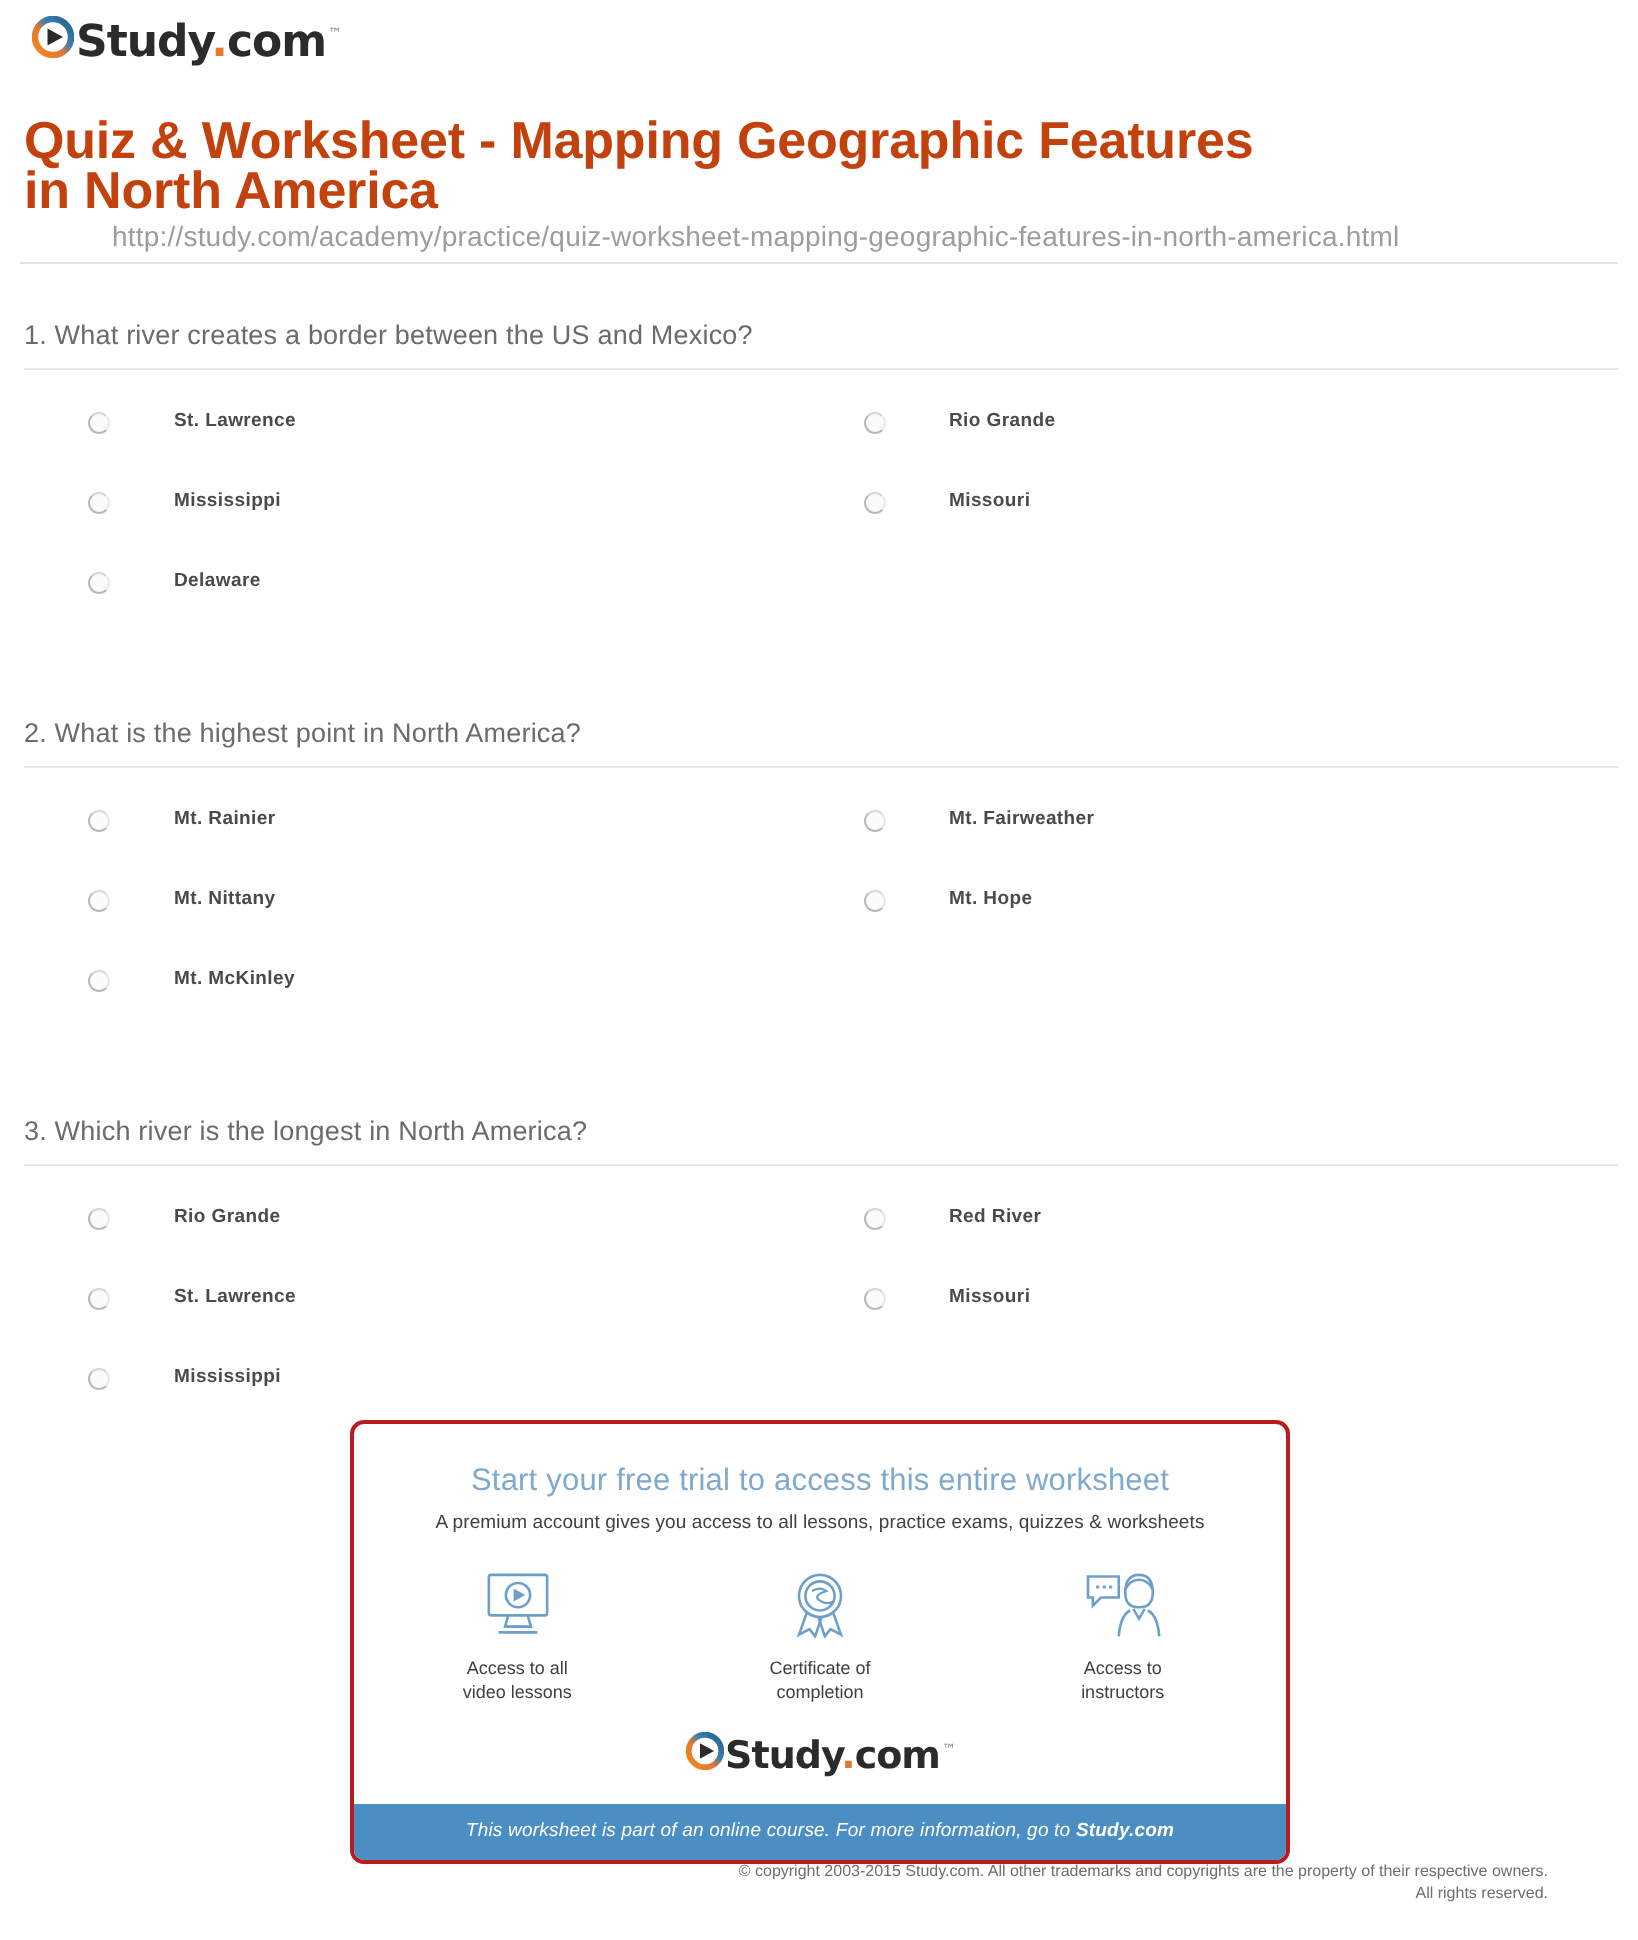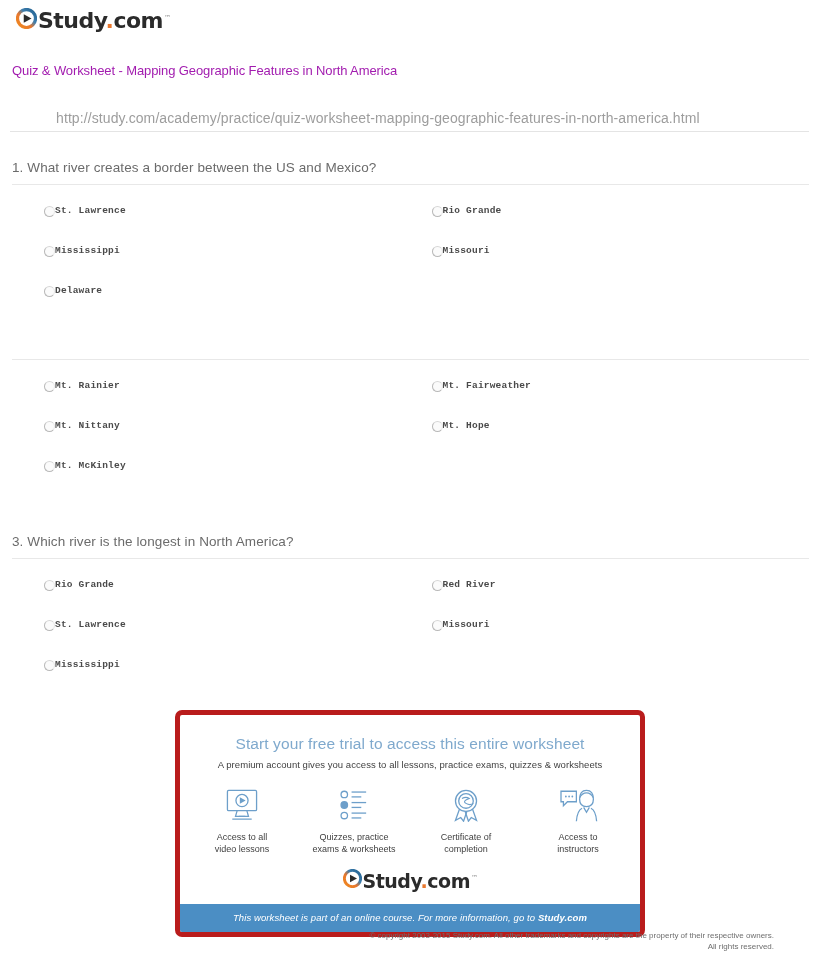--- a/index.html
+++ b/index.html
@@ -49,24 +49,24 @@
     top: 8px;
   }
   #header-logo .brand-word { font-size: 22px; }
 
   #page-title {
     position: absolute;
     left: 12px;
     top: 58px;
     width: 640px;
     font-family: "Liberation Sans", sans-serif;
-    font-size: 13px;
-    font-weight: normal;
+    font-size: 26px;
+    font-weight: bold;
     line-height: 25px;
-    color: #a21caf;
+    color: #c2410c;
     letter-spacing: -0.1px;
   }
 
   #page-url {
     position: absolute;
     left: 12px;
     top: 110px;
     font-size: 14px;
     color: #9d9d9d;
     letter-spacing: 0.1px;
@@ -125,35 +125,34 @@
     border: 1px solid #b9b9b9;
     border-right-color: #e9e9e9;
     border-top-color: #d6d6d6;
     background: #fbfbfb;
     margin-top: 1px;
   }
   .option-label {
     font-size: 9.5px;
     font-weight: bold;
     color: #4a4a4a;
-    margin-left: 0;
+    margin-left: 32px;
     letter-spacing: 0.2px;
     line-height: 11px;
-    font-family: Liberation Mono, monospace;
   }
   .option.col-right .radio { margin-left: 0; }
 
   
   #promo-card {
     position: absolute;
     left: 175px;
     top: 710px;
     width: 470px;
     box-sizing: border-box;
-    border: 5px solid #b91c1c;
+    border: 2px solid #b91c1c;
     border-radius: 7px;
     background: #ffffff;
     overflow: hidden;
   }
   #promo-headline {
     text-align: center;
     font-size: 15.5px;
     color: #7fa9cd;
     padding: 20px 20px 0;
     letter-spacing: 0.1px;
@@ -264,20 +263,21 @@
         <span class="option-label">Missouri</span>
       </div>
       <div class="option">
         <span class="radio"></span>
         <span class="option-label">Delaware</span>
       </div>
     </div>
   </div>
 
   <div class="question-block">
+    <div class="question-text">2. What is the highest point in North America?</div>
     <div class="question-rule"></div>
     <div class="options">
       <div class="option">
         <span class="radio"></span>
         <span class="option-label">Mt. Rainier</span>
       </div>
       <div class="option col-right">
         <span class="radio"></span>
         <span class="option-label">Mt. Fairweather</span>
       </div>
@@ -341,38 +341,20 @@
           <path d="M16 28 L14 35 L30 35 L28 28"></path>
           <line x1="10" y1="38.5" x2="34" y2="38.5"></line>
           <line x1="18" y1="35" x2="26" y2="35"></line>
         </svg>
       </div>
       <div class="feature-label">
         <span>Access to all</span><br><span>video lessons</span>
       </div>
     </div>
 
-    <div class="feature">
-      <div class="feature-icon">
-        <svg width="36" height="34" viewBox="0 0 44 42" fill="none" stroke="#6d9fca" stroke-width="1.6">
-          <circle cx="10" cy="8" r="4"></circle>
-          <circle cx="10" cy="21" r="4" fill="#6d9fca"></circle>
-          <circle cx="10" cy="34" r="4"></circle>
-          <line x1="19" y1="5" x2="37" y2="5"></line>
-          <line x1="19" y1="11" x2="31" y2="11"></line>
-          <line x1="19" y1="18" x2="37" y2="18"></line>
-          <line x1="19" y1="24" x2="31" y2="24"></line>
-          <line x1="19" y1="31" x2="37" y2="31"></line>
-          <line x1="19" y1="37" x2="31" y2="37"></line>
-        </svg>
-      </div>
-      <div class="feature-label">
-        <span>Quizzes, practice</span><br><span>exams &amp; worksheets</span>
-      </div>
-    </div>
 
     <div class="feature">
       <div class="feature-icon">
         <svg width="36" height="34" viewBox="0 0 44 42" fill="none" stroke="#6d9fca" stroke-width="1.6">
           <circle cx="22" cy="16" r="13"></circle>
           <circle cx="22" cy="16" r="9"></circle>
           <path d="M17 13 q5 -3 9 0 q-9 3 -4 6 q5 3 9 0" stroke-width="1.4"></path>
           <path d="M14 26 L9 40 L15.5 36.5 L19 41 L23 29"></path>
           <path d="M30 26 L35 40 L28.5 36.5 L25 41 L21 29"></path>
         </svg>

